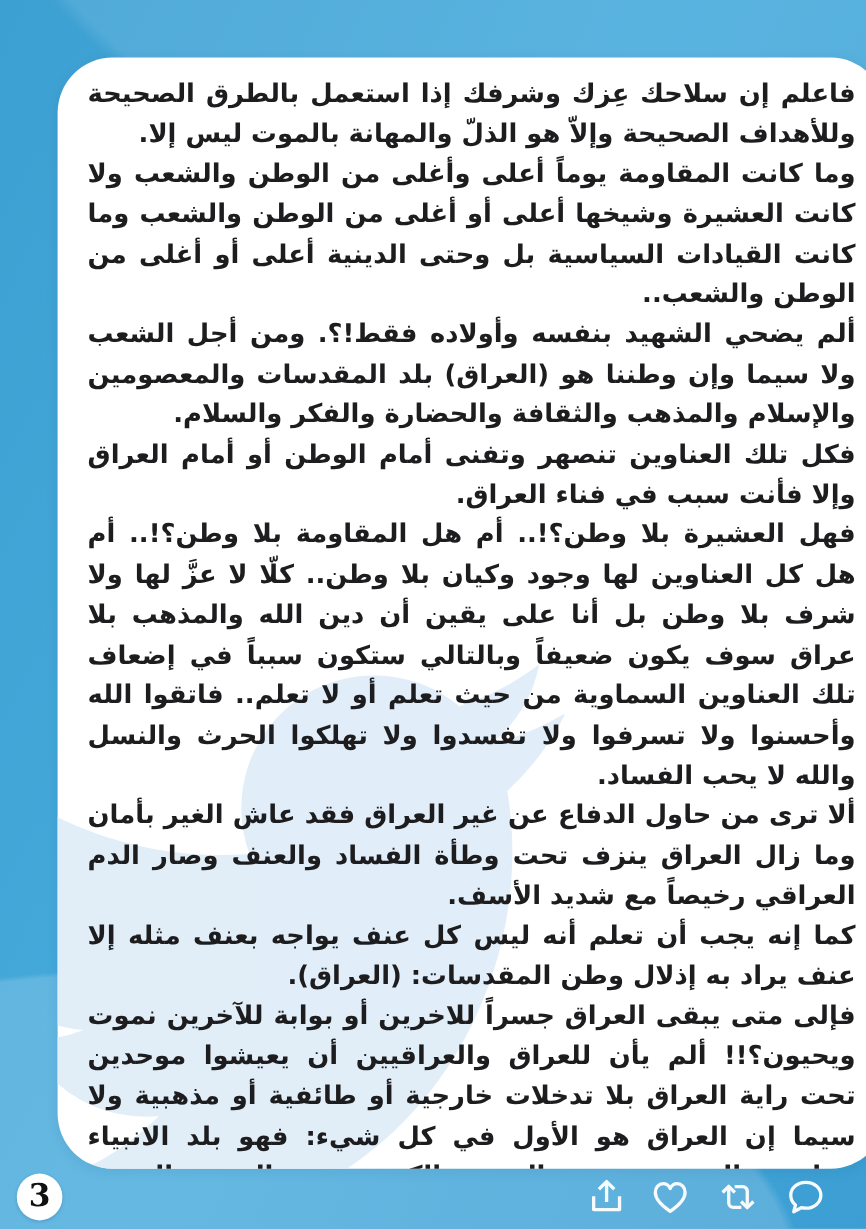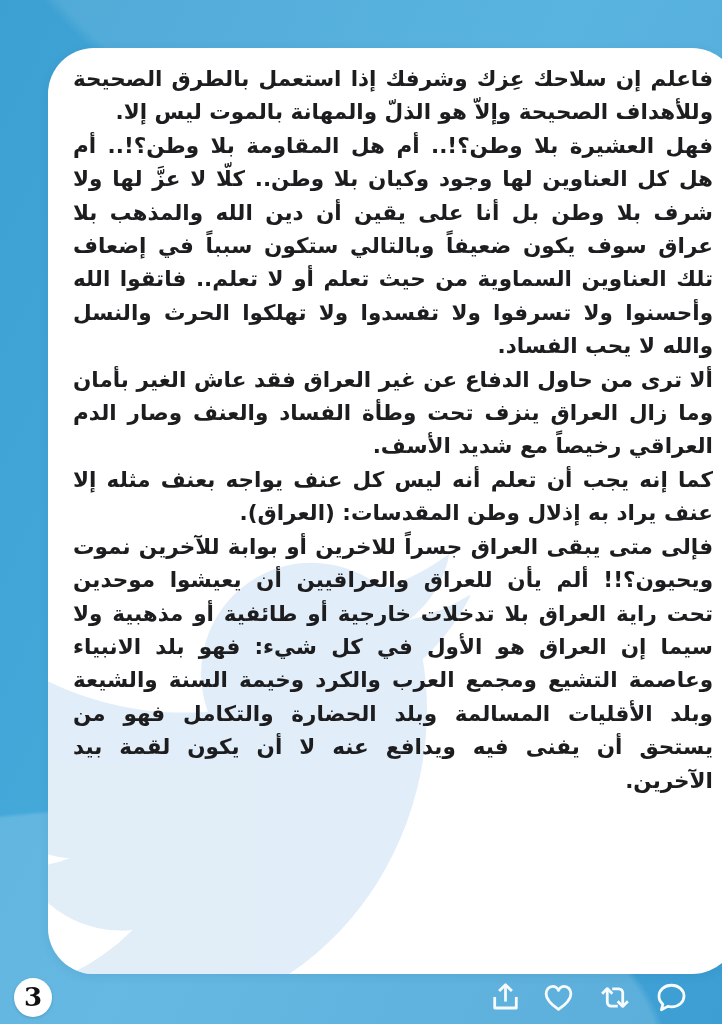--- a/index.html
+++ b/index.html
@@ -63,20 +63,23 @@
 <div class="bg"></div>
 
 <div class="card">
 
   <svg class="watermark" viewBox="0 0 24 24">
     <path fill="#dcebf7" d="M23.953 4.57a10 10 0 01-2.825.775 4.958 4.958 0 002.163-2.723c-.951.555-2.005.959-3.127 1.184a4.92 4.92 0 00-8.384 4.482C7.69 8.095 4.067 6.13 1.64 3.162a4.822 4.822 0 00-.666 2.475c0 1.71.87 3.213 2.188 4.096a4.904 4.904 0 01-2.228-.616v.06a4.923 4.923 0 003.946 4.827 4.996 4.996 0 01-2.212.085 4.936 4.936 0 004.604 3.417 9.867 9.867 0 01-6.102 2.105c-.39 0-.779-.023-1.17-.067a13.995 13.995 0 007.557 2.209c9.053 0 13.998-7.496 13.998-13.985 0-.21 0-.42-.015-.63A9.935 9.935 0 0024 4.59z"></path>
   </svg>
 
   <div class="card-text">
     <p>فاعلم إن سلاحك عِزك وشرفك إذا استعمل بالطرق الصحيحة وللأهداف الصحيحة وإلاّ هو الذلّ والمهانة بالموت ليس إلا.</p>
+    <p>وما كانت المقاومة يوماً أعلى وأغلى من الوطن والشعب ولا كانت العشيرة وشيخها أعلى أو أغلى من الوطن والشعب وما كانت القيادات السياسية بل وحتى الدينية أعلى أو أغلى من الوطن والشعب..</p>
+    <p>ألم يضحي الشهيد بنفسه وأولاده فقط!؟. ومن أجل الشعب ولا سيما وإن وطننا هو (العراق) بلد المقدسات والمعصومين والإسلام والمذهب والثقافة والحضارة والفكر والسلام.</p>
+    <p>فكل تلك العناوين تنصهر وتفنى أمام الوطن أو أمام العراق وإلا فأنت سبب في فناء العراق.</p>
     <p>فهل العشيرة بلا وطن؟!.. أم هل المقاومة بلا وطن؟!.. أم هل كل العناوين لها وجود وكيان بلا وطن.. كلّا لا عزَّ لها ولا شرف بلا وطن بل أنا على يقين أن دين الله والمذهب بلا عراق سوف يكون ضعيفاً وبالتالي ستكون سبباً في إضعاف تلك العناوين السماوية من حيث تعلم أو لا تعلم.. فاتقوا الله وأحسنوا ولا تسرفوا ولا تفسدوا ولا تهلكوا الحرث والنسل والله لا يحب الفساد.</p>
     <p>ألا ترى من حاول الدفاع عن غير العراق فقد عاش الغير بأمان وما زال العراق ينزف تحت وطأة الفساد والعنف وصار الدم العراقي رخيصاً مع شديد الأسف.</p>
     <p>كما إنه يجب أن تعلم أنه ليس كل عنف يواجه بعنف مثله إلا عنف يراد به إذلال وطن المقدسات: (العراق).</p>
     <p>فإلى متى يبقى العراق جسراً للاخرين أو بوابة للآخرين نموت ويحيون؟!! ألم يأن للعراق والعراقيين أن يعيشوا موحدين تحت راية العراق بلا تدخلات خارجية أو طائفية أو مذهبية ولا سيما إن العراق هو الأول في كل شيء: فهو بلد الانبياء وعاصمة التشيع ومجمع العرب والكرد وخيمة السنة والشيعة وبلد الأقليات المسالمة وبلد الحضارة والتكامل فهو من يستحق أن يفنى فيه ويدافع عنه لا أن يكون لقمة بيد الآخرين.</p>
   </div>
 </div>
 
 <div class="page-badge">
   <span>3</span>
 </div>

